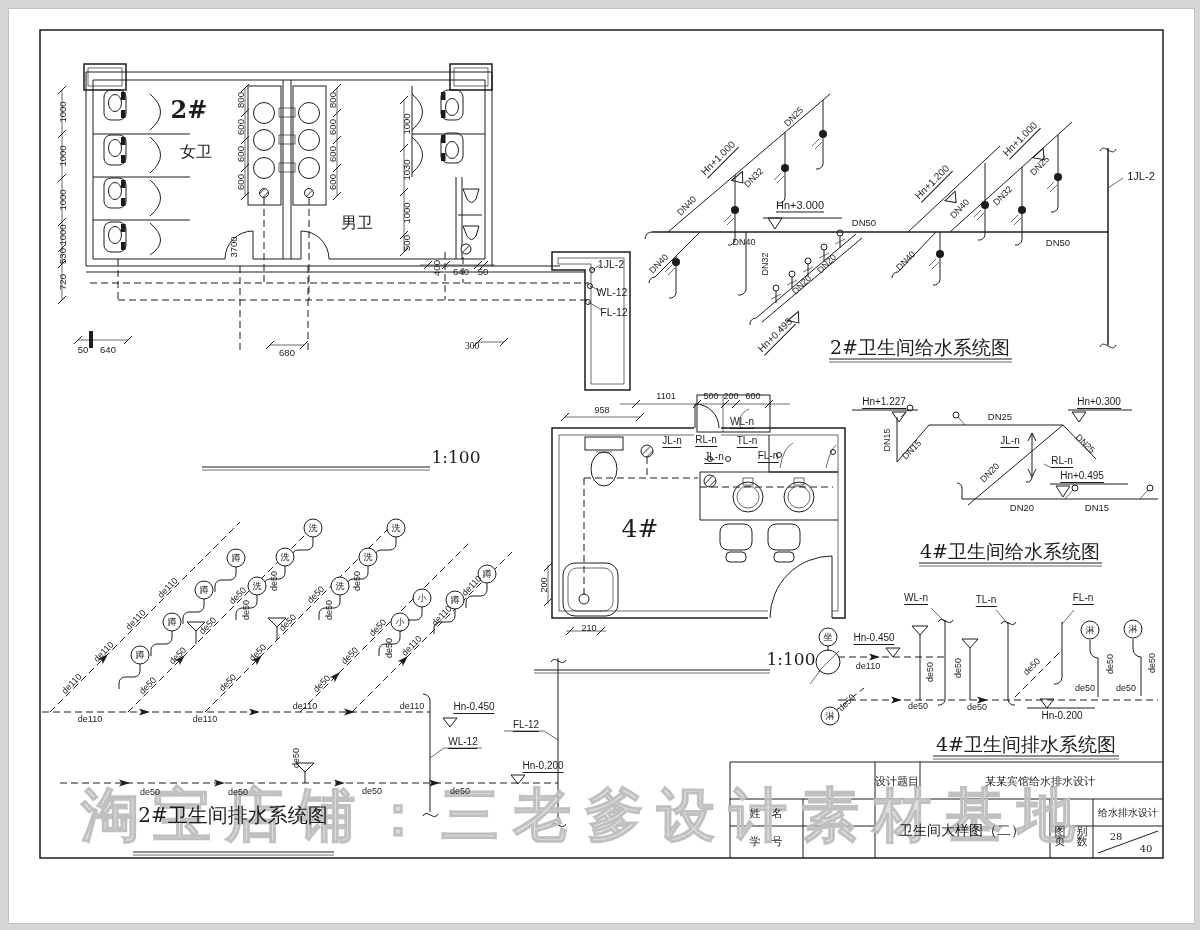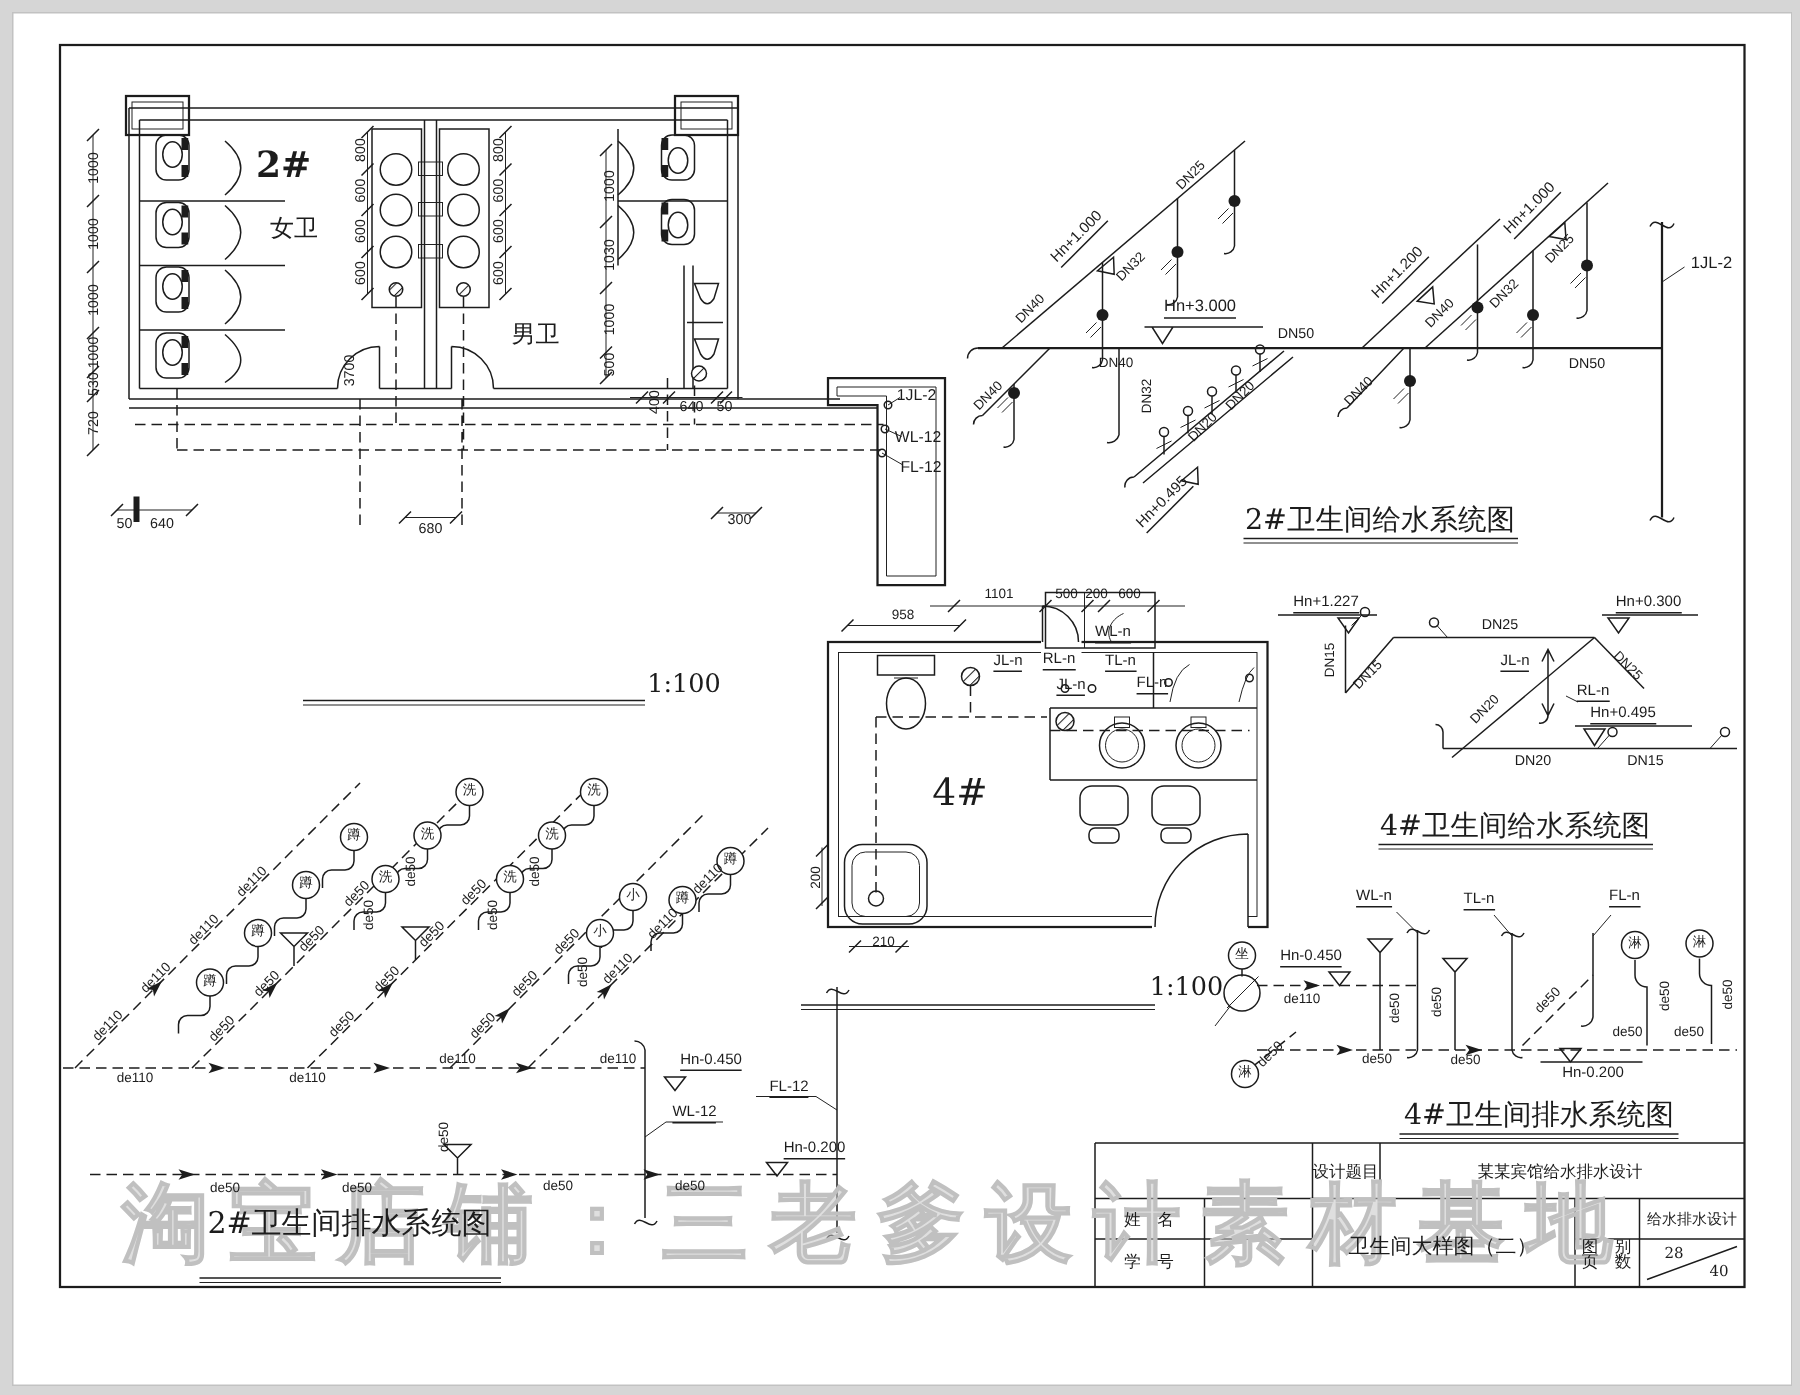--- a/index.html
+++ b/index.html
@@ -327,21 +327,21 @@
       <span class="ann serif" style="left: 357px; top: 223px; font-size: 16px; transform: translate(-50%, -50%);">男卫</span>
       <span class="ann" style="left: 63px; top: 112px; font-size: 9.5px; transform: translate(-50%, -50%) rotate(-90deg);">1000</span>
       <span class="ann" style="left: 63px; top: 156px; font-size: 9.5px; transform: translate(-50%, -50%) rotate(-90deg);">1000</span>
       <span class="ann" style="left: 63px; top: 200px; font-size: 9.5px; transform: translate(-50%, -50%) rotate(-90deg);">1000</span>
       <span class="ann" style="left: 63px; top: 235px; font-size: 9.5px; transform: translate(-50%, -50%) rotate(-90deg);">1000</span>
       <span class="ann" style="left: 63px; top: 256px; font-size: 9.5px; transform: translate(-50%, -50%) rotate(-90deg);">530</span>
       <span class="ann" style="left: 63px; top: 282px; font-size: 9.5px; transform: translate(-50%, -50%) rotate(-90deg);">720</span>
       <span class="ann" style="left: 83px; top: 350px; font-size: 9.5px; transform: translate(-50%, -50%);">50</span>
       <span class="ann" style="left: 108px; top: 350px; font-size: 9.5px; transform: translate(-50%, -50%);">640</span>
       <span class="ann" style="left: 287px; top: 353px; font-size: 9.5px; transform: translate(-50%, -50%);">680</span>
-      <span class="ann" style="left: 493px; top: 347px; font-size: 9.5px; transform: translate(-50%, -50%);">300</span>
+      <span class="ann" style="left: 472px; top: 347px; font-size: 9.5px; transform: translate(-50%, -50%); font-family: Liberation Serif, serif;">300</span>
       <span class="ann" style="left: 241px; top: 100px; font-size: 9.5px; transform: translate(-50%, -50%) rotate(-90deg);">800</span>
       <span class="ann" style="left: 241px; top: 127px; font-size: 9.5px; transform: translate(-50%, -50%) rotate(-90deg);">600</span>
       <span class="ann" style="left: 241px; top: 154px; font-size: 9.5px; transform: translate(-50%, -50%) rotate(-90deg);">600</span>
       <span class="ann" style="left: 241px; top: 182px; font-size: 9.5px; transform: translate(-50%, -50%) rotate(-90deg);">600</span>
       <span class="ann" style="left: 333px; top: 100px; font-size: 9.5px; transform: translate(-50%, -50%) rotate(-90deg);">800</span>
       <span class="ann" style="left: 333px; top: 127px; font-size: 9.5px; transform: translate(-50%, -50%) rotate(-90deg);">600</span>
       <span class="ann" style="left: 333px; top: 154px; font-size: 9.5px; transform: translate(-50%, -50%) rotate(-90deg);">600</span>
       <span class="ann" style="left: 333px; top: 182px; font-size: 9.5px; transform: translate(-50%, -50%) rotate(-90deg);">600</span>
       <span class="ann" style="left: 407px; top: 124px; font-size: 9.5px; transform: translate(-50%, -50%) rotate(-90deg);">1000</span>
       <span class="ann" style="left: 407px; top: 170px; font-size: 9.5px; transform: translate(-50%, -50%) rotate(-90deg);">1030</span>

